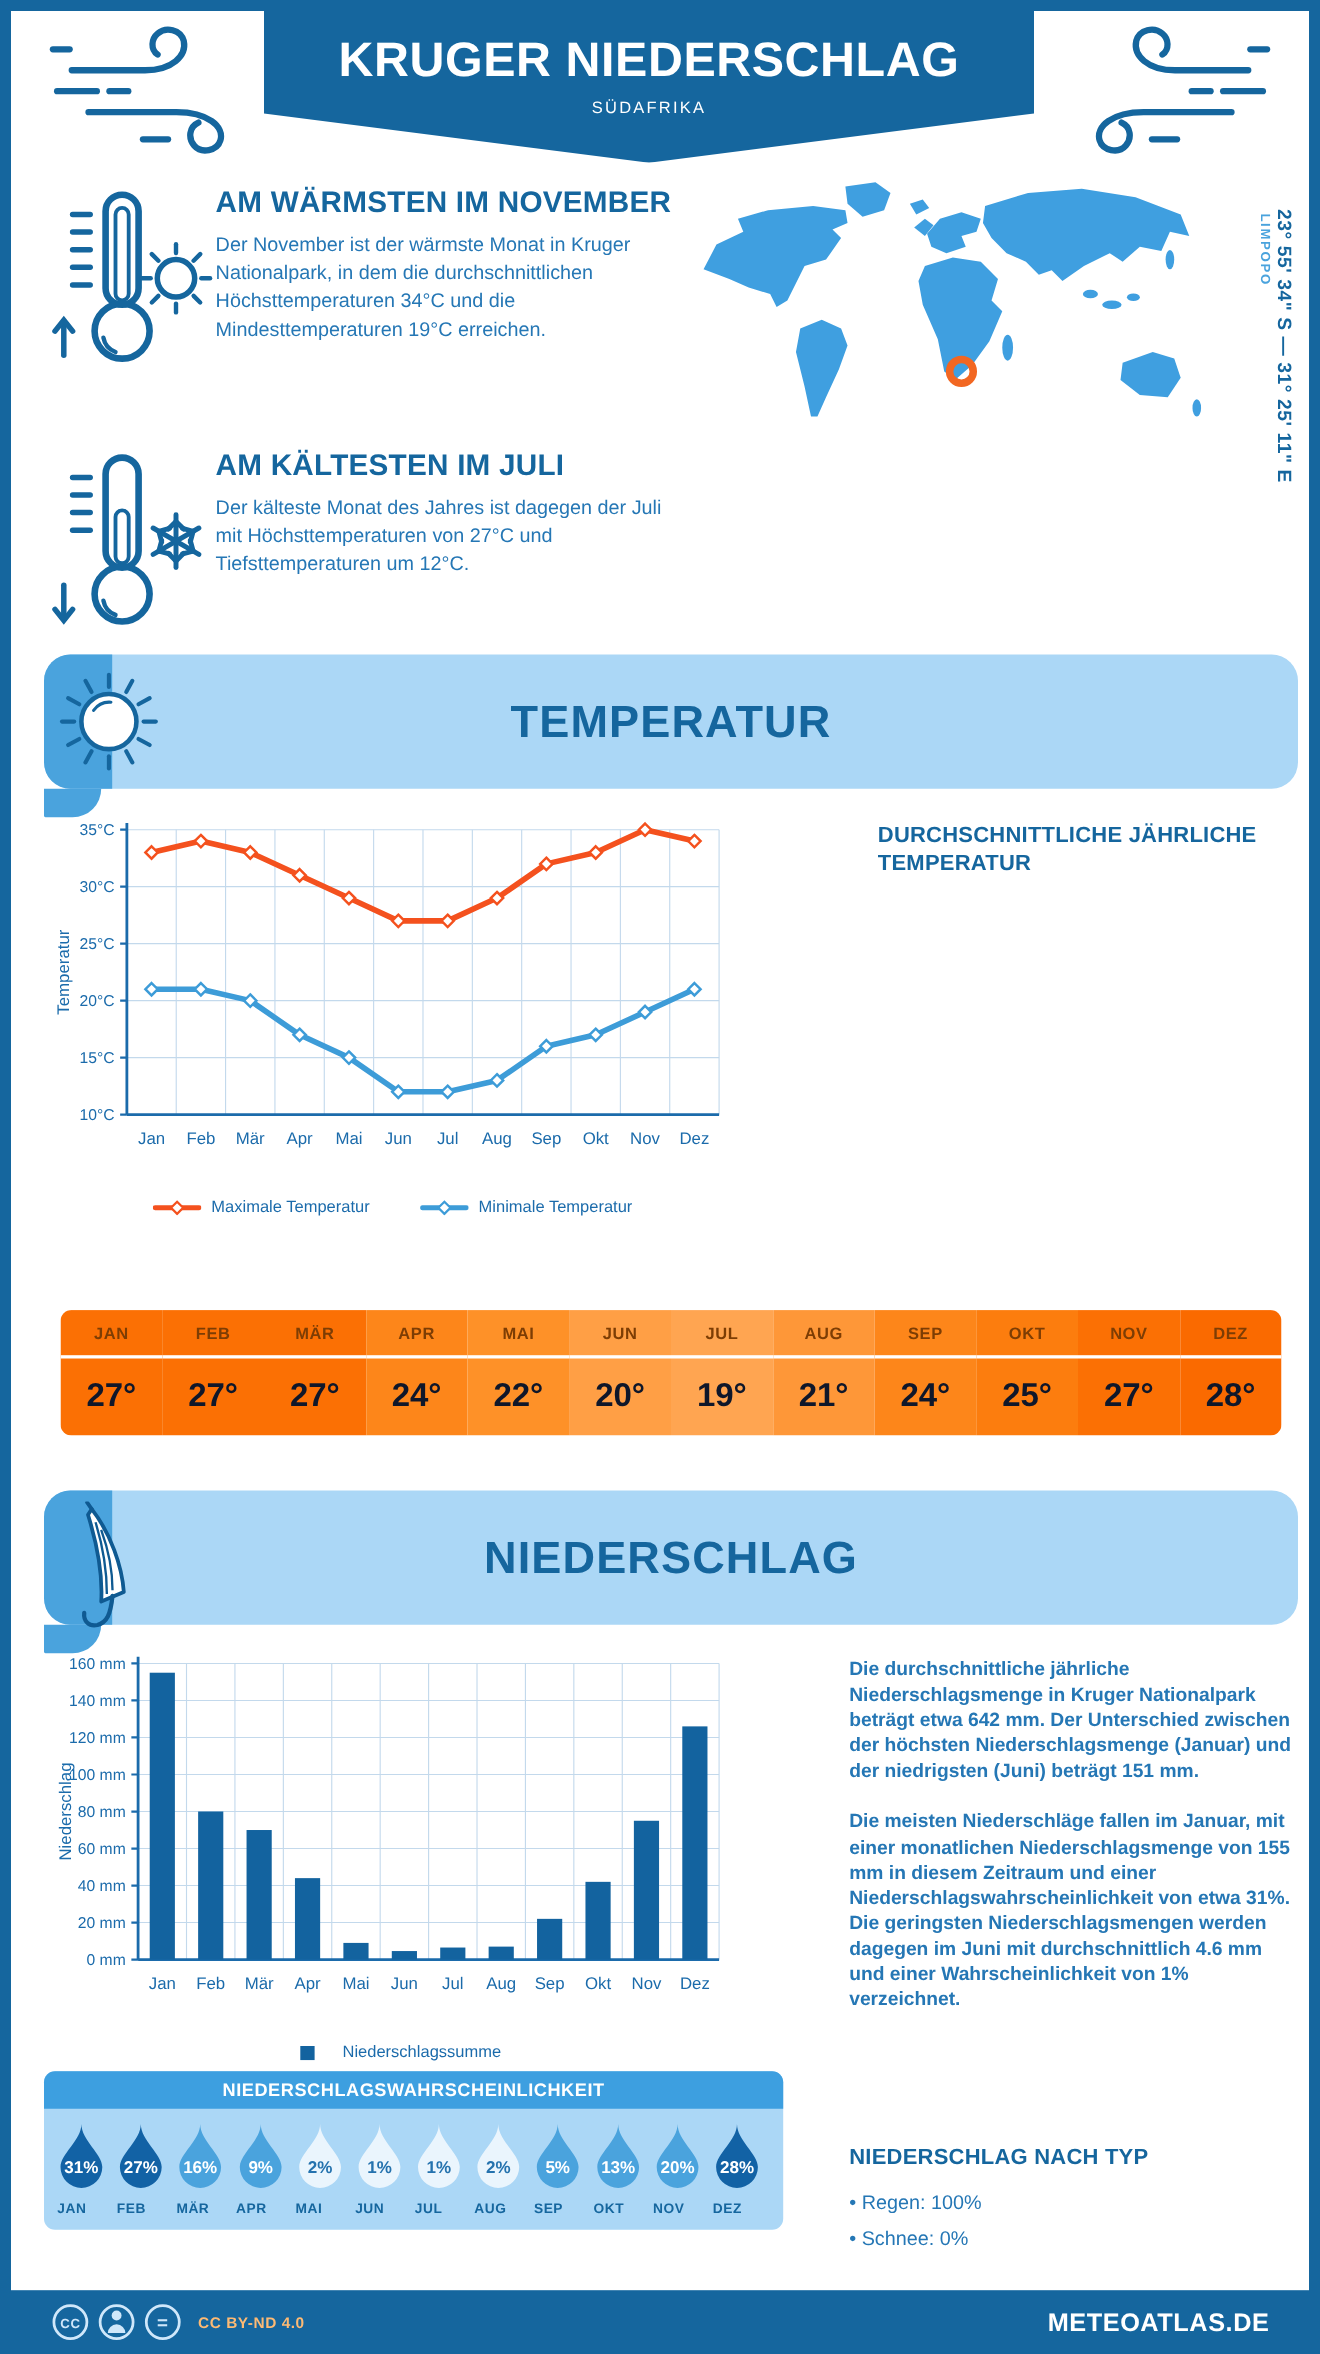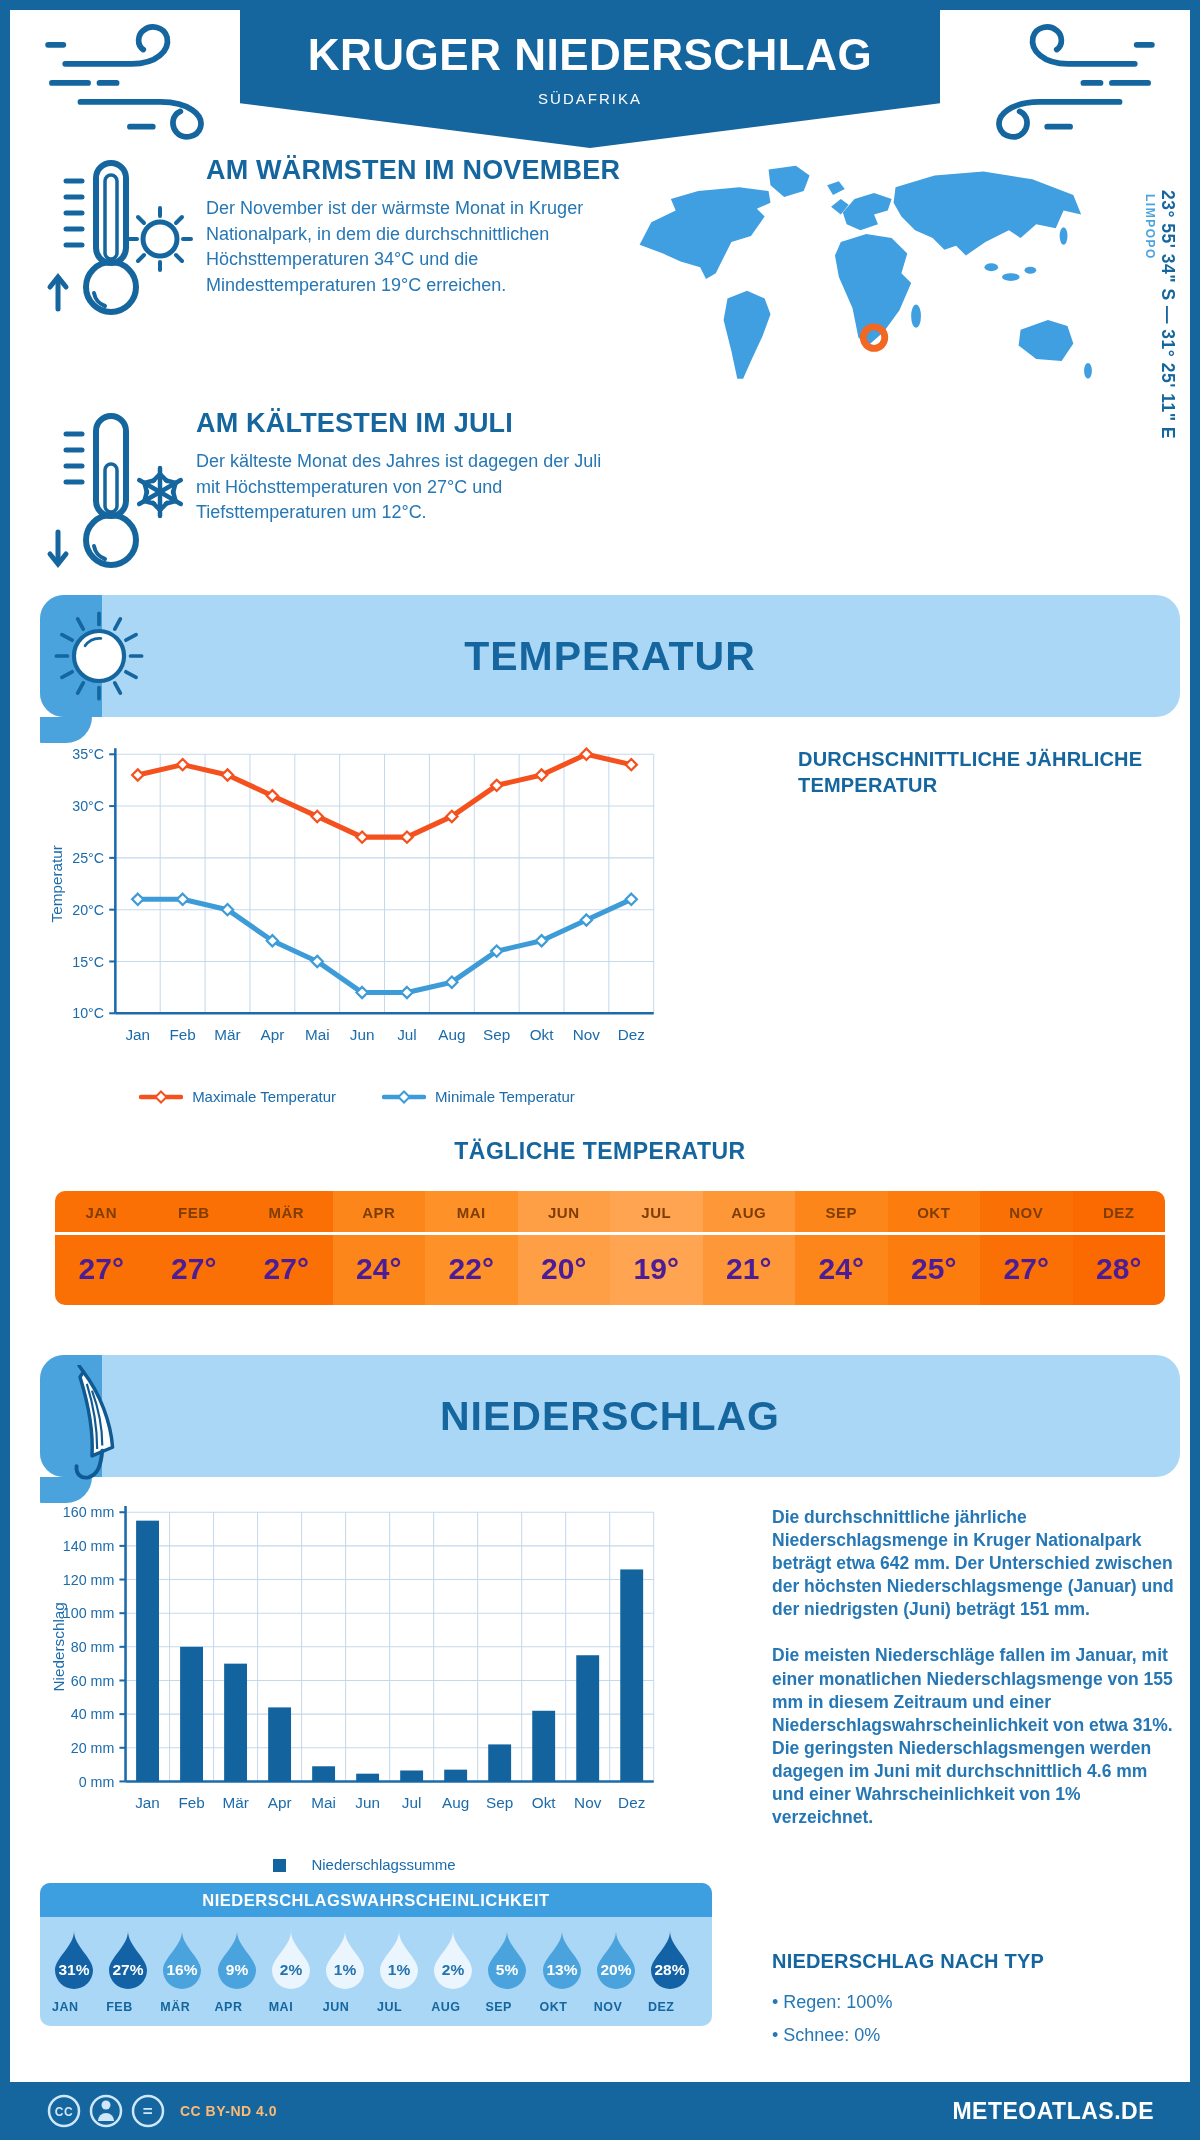--- a/index.html
+++ b/index.html
@@ -9,21 +9,21 @@
   
   .wind{position:absolute;top:12px;width:205px;height:118px;}
   .wind-left{left:26px;}
   .wind-right{right:26px;transform:scaleX(-1);}
   .title-banner{position:absolute;left:230px;top:-2px;width:700px;height:140px;background:#15669e;
         clip-path:polygon(0 0,100% 0,100% 68%,50% 100%,0 68%);text-align:center;color:#fff;}
   .title-banner h1{margin:22px 10px 0;font-size:44px;letter-spacing:.5px;font-weight:bold;}
   .title-banner .sub{margin-top:10px;font-size:15px;letter-spacing:2px;}
   
   .fact{position:absolute;display:flex;width:590px;}
-  .fact-warm{left:34px;top:143px;justify-content:space-between;}
+  .fact-warm{left:34px;top:157px;}
   .fact-cold{left:34px;top:396px;}
   .fact .icon{flex:0 0 152px;}
   .fact h2{margin:2px 0 10px;font-size:27px;color:#15669e;letter-spacing:.2px;}
   .fact p{margin:0;font-size:18px;line-height:1.42;color:#2577b5;width:428px;}
   
   .map-wrap{position:absolute;left:612px;top:142px;width:508px;}
   .geo-labels{position:absolute;right:12px;top:180px;height:330px;writing-mode:vertical-rl;
         display:flex;flex-direction:column;}
   .geo-labels .coords{font-size:17.5px;font-weight:bold;color:#15669e;letter-spacing:.5px;}
   .geo-labels .region{font-size:12px;font-weight:bold;color:#4aa3dd;letter-spacing:1.5px;margin-top:4px;}
@@ -54,21 +54,21 @@
   .side-precip p{font-size:17.5px;line-height:1.32;margin-bottom:23px;font-weight:bold;}
   .side-type p{margin:0 0 8px;font-size:18px;}
   
   .daily-title{position:absolute;left:0;top:1128px;width:100%;text-align:center;font-size:23px;
         font-weight:bold;color:#15669e;letter-spacing:.5px;}
   .month-table{position:absolute;left:45px;top:1181px;width:1110px;display:flex;
         border-radius:10px;overflow:hidden;}
   .month-table .tcol{flex:1;text-align:center;}
   .month-table .mt-head{font-size:15px;font-weight:bold;color:#7d3d04;padding:13px 0 11px;
         border-bottom:3px solid #fff;letter-spacing:.5px;}
-  .month-table .mt-val{font-size:30px;font-weight:bold;color:#4c1d95;padding:17px 0 19px;}
+  .month-table .mt-val{font-size:30px;font-weight:bold;color:#0f172a;padding:17px 0 19px;}
   
   .prob-box{position:absolute;left:30px;top:1873px;width:672px;background:#abd7f6;border-radius:10px;}
   .prob-head{height:34px;line-height:34px;background:#3d9fe0;color:#fff;font-weight:bold;
         font-size:16.5px;text-align:center;letter-spacing:.5px;border-radius:10px 10px 0 0;}
   .drops{display:flex;justify-content:space-between;padding:12px 12px 12px;}
   .drop-cell{width:52px;text-align:left;}
   .drop-cell .mon{margin-top:5px;font-size:12.5px;font-weight:bold;color:#15669e;letter-spacing:.5px;}
   
   footer{position:absolute;left:0;right:0;bottom:0;height:58px;background:#15669e;display:flex;
         align-items:center;justify-content:space-between;padding:0 36px;}
@@ -331,21 +331,20 @@
             <path d="M22,1.5 L27.5,7 L22,12.5 L16.5,7 Z" fill="#fff" stroke="#3d9cd8" stroke-width="2"></path>
           </svg>
           <span>Minimale Temperatur</span>
         </span>
       </div></div>
 
   <aside class="side side-temp">
     <h3>DURCHSCHNITTLICHE JÄHRLICHE TEMPERATUR</h3>
   </aside>
 
-  <div class="daily-title">TÄGLICHE TEMPERATUR</div>
   <div id="month-table" class="month-table">
       <div class="tcol" style="background: rgb(251, 112, 4);">
         <div class="mt-head">JAN</div>
         <div class="mt-val">27°</div>
       </div>
       <div class="tcol" style="background: rgb(251, 112, 4);">
         <div class="mt-head">FEB</div>
         <div class="mt-val">27°</div>
       </div>
       <div class="tcol" style="background: rgb(251, 112, 4);">

